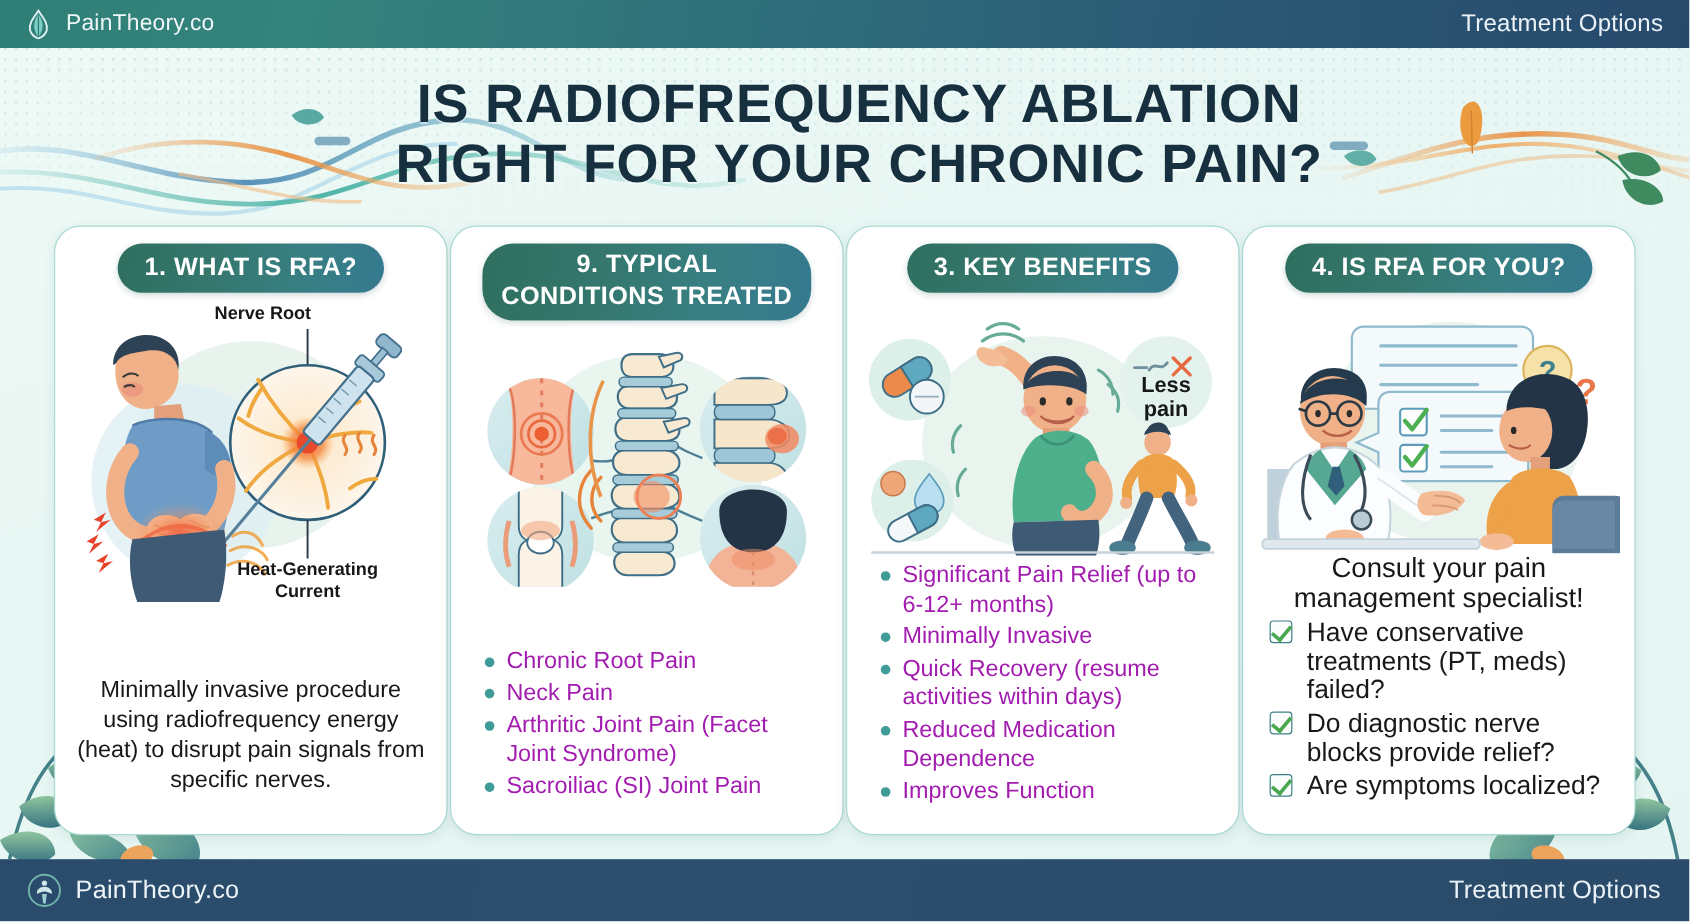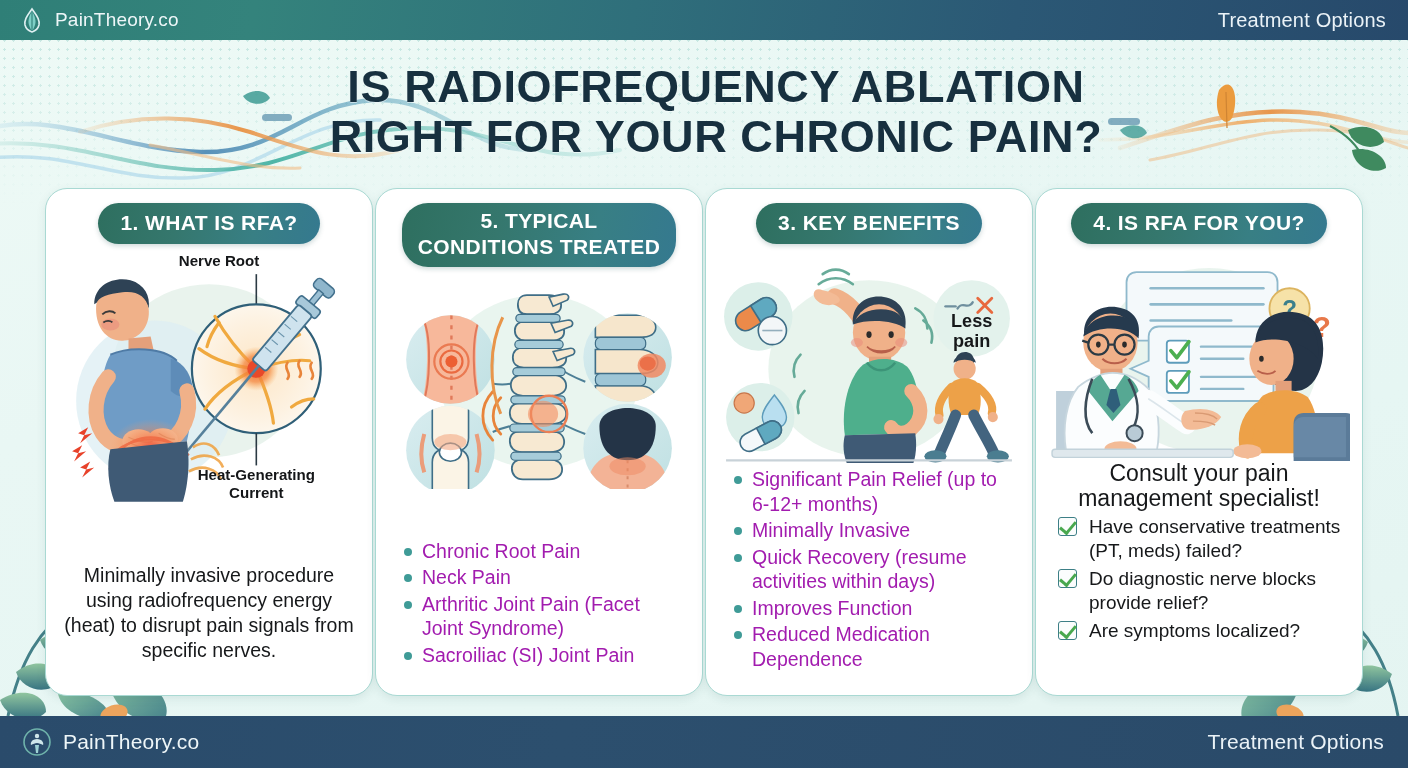--- a/index.html
+++ b/index.html
@@ -184,21 +184,21 @@
 
   ul.checks {
     list-style: none;
     align-self: flex-start;
     padding: 0 2px 0 10px;
     width: 100%;
   }
   ul.checks li {
     position: relative;
     color: #16181a;
-    font-size: 19px;
+    font-size: 22px;
     line-height: 24px;
     padding-left: 31px;
     margin-bottom: 4px;
   }
   ul.checks li .cbox {
     position: absolute;
     left: 0; top: 2px;
     width: 19px; height: 19px;
     border: 1.8px solid #3d7f86;
     border-radius: 3px;
@@ -447,21 +447,21 @@
         </svg>
       </div>
 
       <div class="spacer"></div>
       <p class="body-text">Minimally invasive procedure using radiofrequency energy (heat) to disrupt pain signals from specific nerves.</p>
       <div style="height:22px"></div>
     </div>
 
     <div class="card">
       <div class="pill two-line">
-        <div>5. TYPICAL</div>
+        <div>9. TYPICAL</div>
         <div>CONDITIONS TREATED</div>
       </div>
 
       <div class="illus">
         <svg viewBox="0 0 300 215">
           <defs>
             <linearGradient id="circbg" x1="0" y1="0" x2="1" y2="1">
               <stop offset="0" stop-color="#d9edf0"></stop>
               <stop offset="100%" stop-color="#bfe0e2"></stop>
             </linearGradient>
@@ -679,22 +679,22 @@
           </g>
 
           <line x1="8" y1="209" x2="292" y2="209" stroke="#c8d2d8" stroke-width="2.2"></line>
         </svg>
       </div>
 
       <ul class="bullets" style="margin-top:4px">
         <li>Significant Pain Relief (up to 6-12+ months)</li>
         <li>Minimally Invasive</li>
         <li>Quick Recovery (resume activities within days)</li>
+        <li>Reduced Medication Dependence</li>
         <li>Improves Function</li>
-        <li>Reduced Medication Dependence</li>
       </ul>
       <div style="height:4px"></div>
     </div>
 
     <div class="card">
       <div class="pill">4. IS RFA FOR YOU?</div>
 
       <div class="illus">
         <svg viewBox="0 0 300 210">
           <ellipse cx="160" cy="110" rx="108" ry="92" fill="#e3f1ea" opacity=".8"></ellipse>

